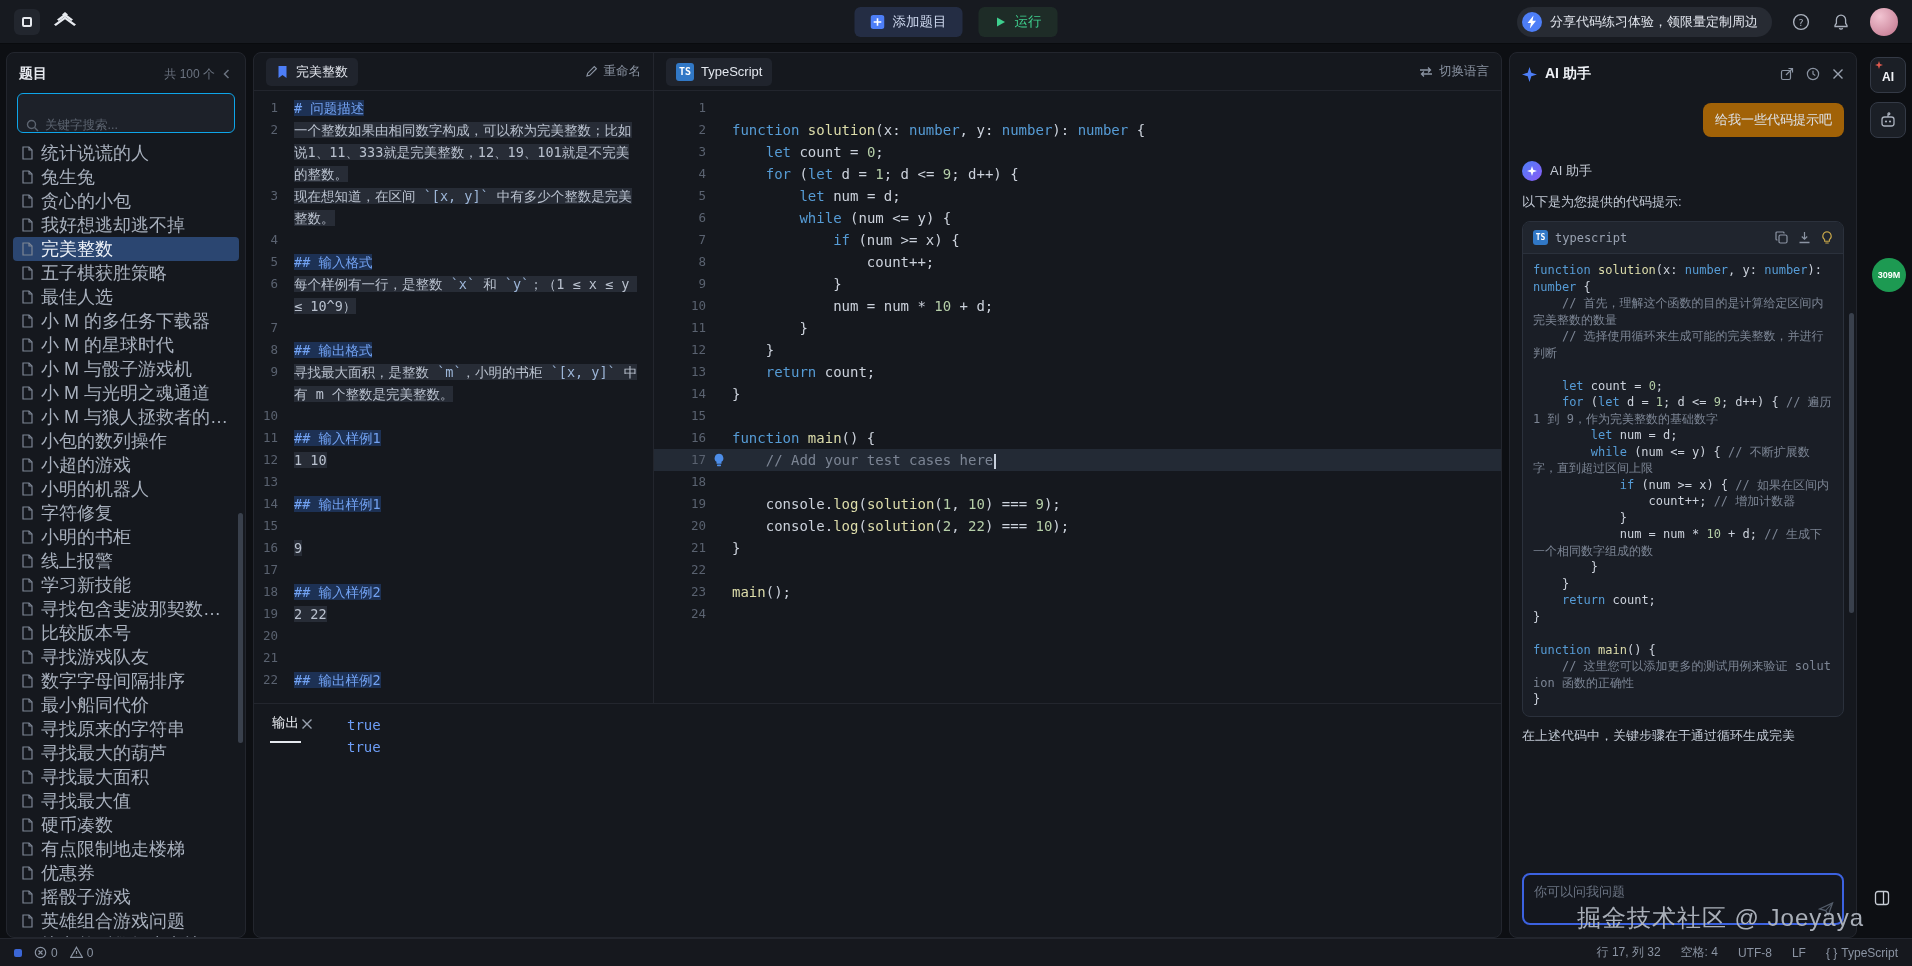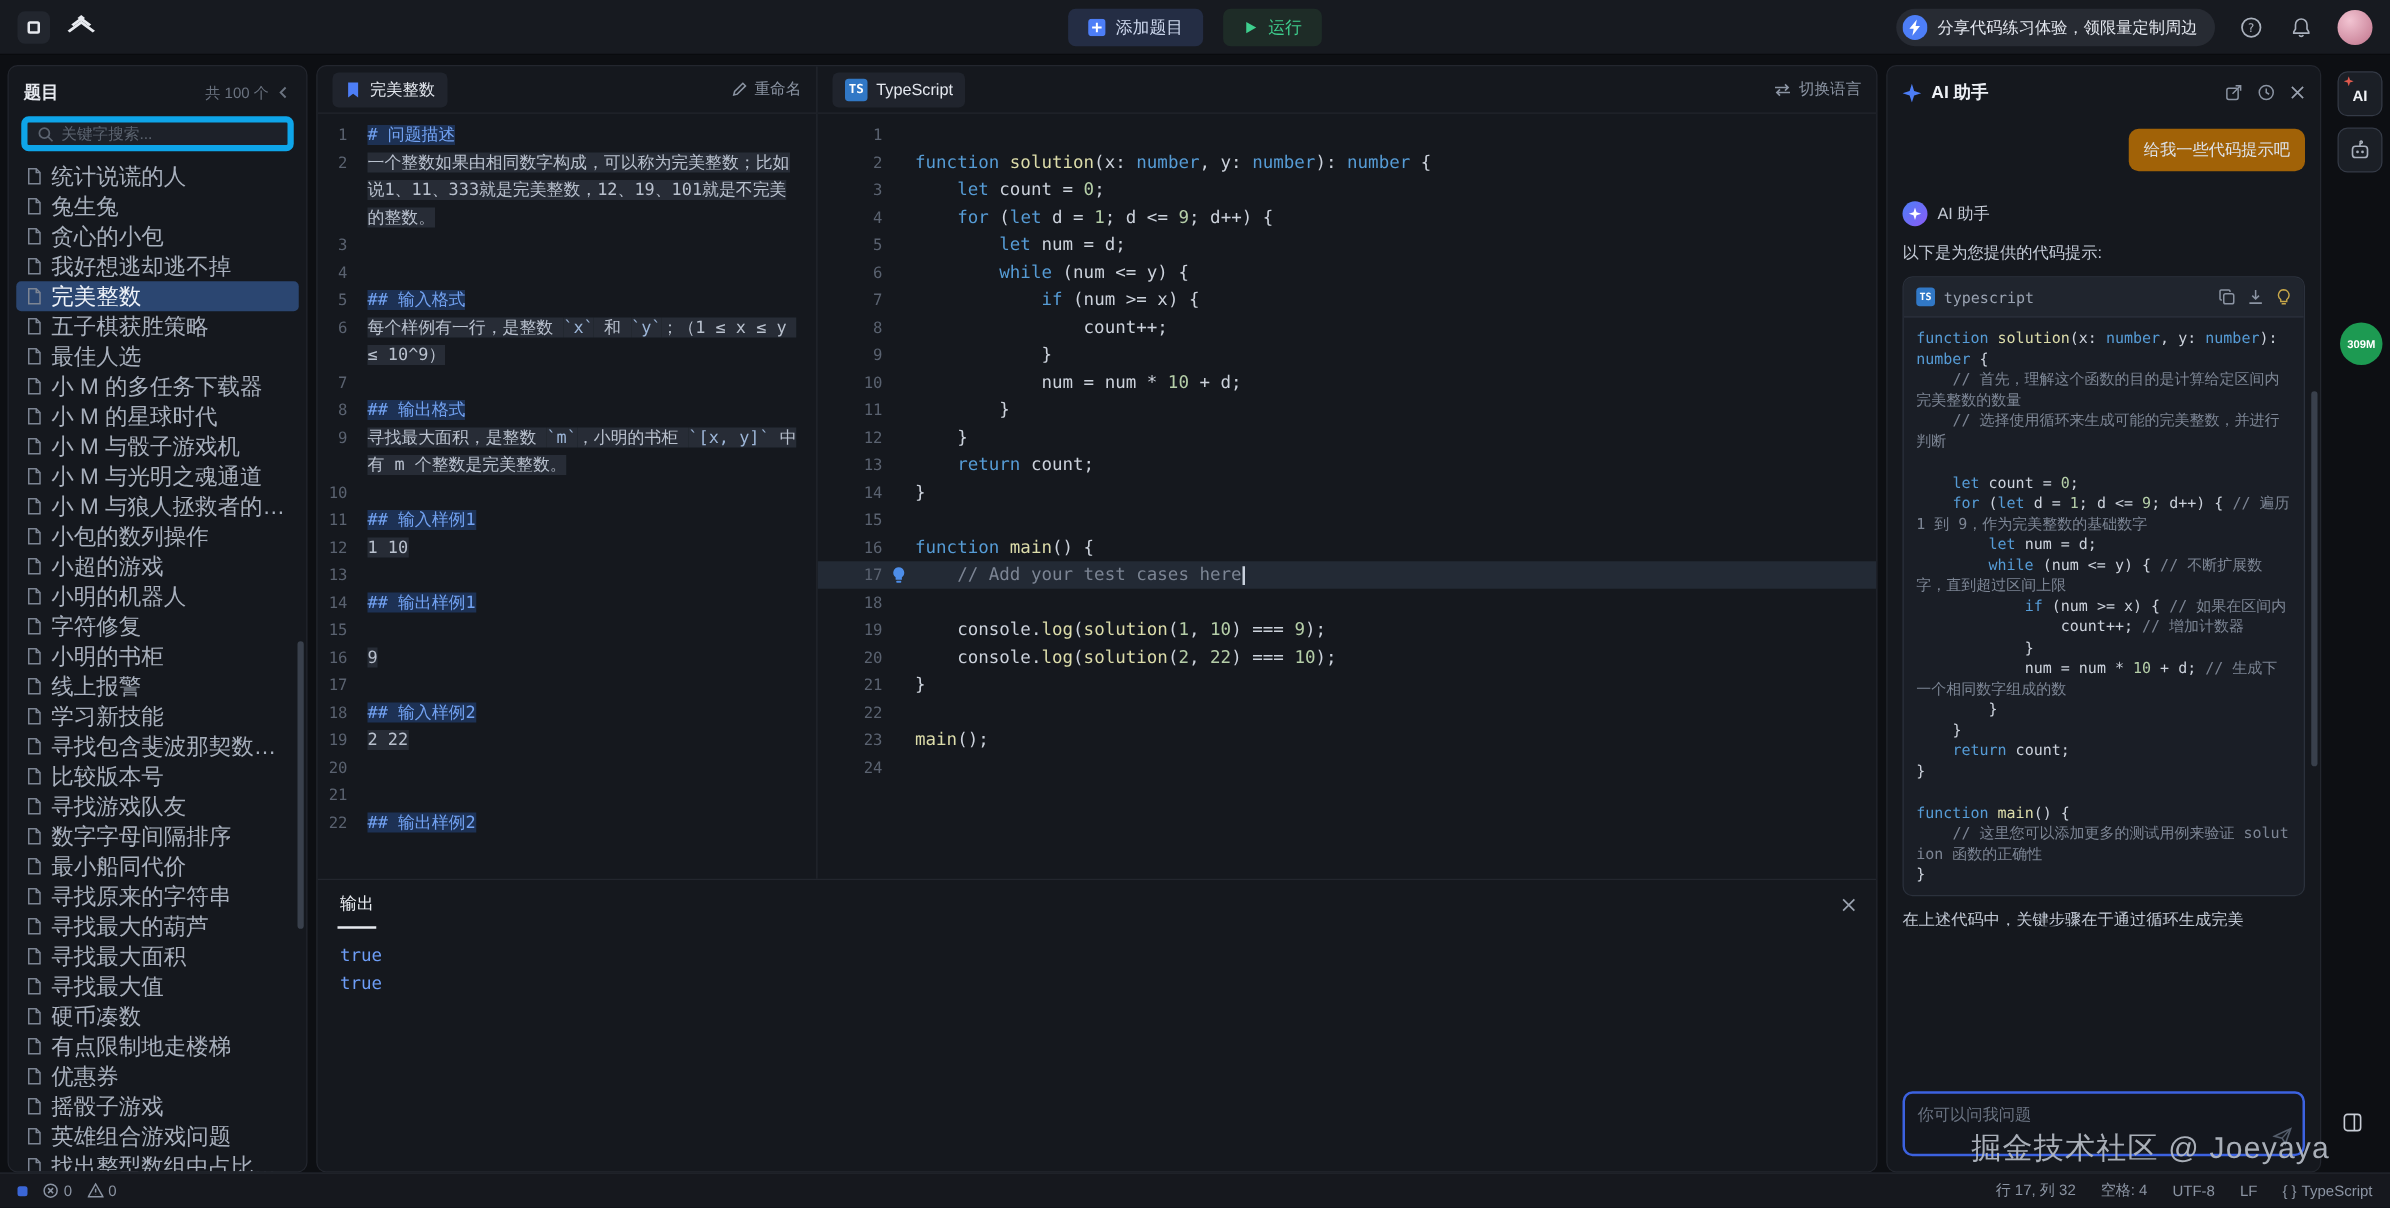--- a/index.html
+++ b/index.html
@@ -29,21 +29,21 @@
   
   .main { flex:1; min-height:0; display:flex; gap:7px; padding:8px 0 0 6px; }
 
   .panel { background:#15181e; border:1px solid #23262e; border-radius:8px; }
 
   
   .sidebar { width:240px; flex:none; display:flex; flex-direction:column; position:relative; overflow:hidden;}
   .sb-head { display:flex; align-items:center; padding:12px 12px 8px 12px; }
   .sb-title { font-size:14px; color:#e6e9ef; font-weight:bold;}
   .sb-count { margin-left:auto; color:#6b7380; font-size:12px; display:flex; align-items:center; gap:6px;}
-  .sb-search { margin:2px 10px 8px 10px; height:28px; background:#1d2129; border:5px solid #0ea5e9; border-radius:6px; display:flex; align-items:center; padding:0 8px; gap:6px;}
+  .sb-search { margin:2px 10px 8px 10px; height:40px; background:#1d2129; border:1px solid #0ea5e9; border-radius:6px; display:flex; align-items:flex-end; padding:0 8px; gap:6px;}
   .sb-search input { background:transparent; border:none; outline:none; color:#c6ccd6; font-size:12.5px; width:100%;}
   .sb-search input::placeholder { color:#5c6470;}
   .sb-list { flex:1; overflow:hidden; padding:0 6px 4px 6px;}
   .pitem { height:24px; display:flex; align-items:center; gap:7px; padding:0 8px; border-radius:4px; color:#a8b0bd; font-size:18px; white-space:nowrap; overflow:hidden; cursor:pointer;}
   .pitem .plabel { overflow:hidden; text-overflow:ellipsis;}
   .pitem.sel { background:#2b4671; color:#eef2f8;}
   .picon { flex:none; display:flex;}
   .sb-scroll { position:absolute; right:2px; top:460px; width:5px; height:230px; background:#39404c; border-radius:3px;}
 
   
@@ -74,21 +74,21 @@
   .ecode { white-space:pre; }
   .tk-kw { color:#569cd6;}
   .tk-ty { color:#569cd6;}
   .tk-fn { color:#dcdcaa;}
   .tk-num { color:#b5cea8;}
   .tk-cm { color:#7c8594;}
   .tk-pl { color:#ccd2dc;}
   .caret { display:inline-block; width:2px; height:15px; background:#c8d0dc; margin-left:1px; vertical-align:middle;}
 
   
-  .output-panel { height:234px; flex:none; border-top:1px solid #23262e; display:flex; flex-direction:column;}
+  .output-panel { height:234px; flex:none; border-top:1px solid #23262e; display:flex; flex-direction:row;}
   .out-head { height:40px; flex:none; display:flex; align-items:center; padding:0 16px;}
   .out-tab { color:#eceff4; font-size:13.5px; padding:9px 2px; border-bottom:2px solid #e6e9ef; cursor:pointer;}
   .out-close { margin-left:auto; cursor:pointer; color:#9aa2b0;}
   .out-body { padding:10px 18px; font-family:"DejaVu Sans Mono","Liberation Mono",monospace; font-size:14px; line-height:22px;}
   .oline { color:#6e9ef7;}
 
   
   .ai-panel { width:348px; flex:none; display:flex; flex-direction:column; position:relative; overflow:hidden;}
   .ai-head { height:42px; flex:none; display:flex; align-items:center; padding:0 12px; gap:8px;}
   .ai-title { font-size:14px; font-weight:bold; color:#eef1f6;}
@@ -554,20 +554,21 @@
               <div class="drow">
                 <span class="dnum">1</span>
                 <span class="dtxt"><span class="dk-h"># 问题描述</span></span>
               </div>
               <div class="drow">
                 <span class="dnum">2</span>
                 <span class="dtxt"><span class="dk-p">一个整数如果由相同数字构成，可以称为完美整数；比如说1、11、333就是完美整数，12、19、101就是不完美的整数。</span></span>
               </div>
               <div class="drow">
                 <span class="dnum">3</span>
+                <span class="dtxt"><span class="dk-p">现在想知道，在区间 </span><span class="dk-code">`[x, y]`</span><span class="dk-p"> 中有多少个整数是完美整数。</span></span>
               </div>
               <div class="drow">
                 <span class="dnum">4</span>
                 <span class="dtxt"></span>
               </div>
               <div class="drow">
                 <span class="dnum">5</span>
                 <span class="dtxt"><span class="dk-h">## 输入格式</span></span>
               </div>
               <div class="drow">

